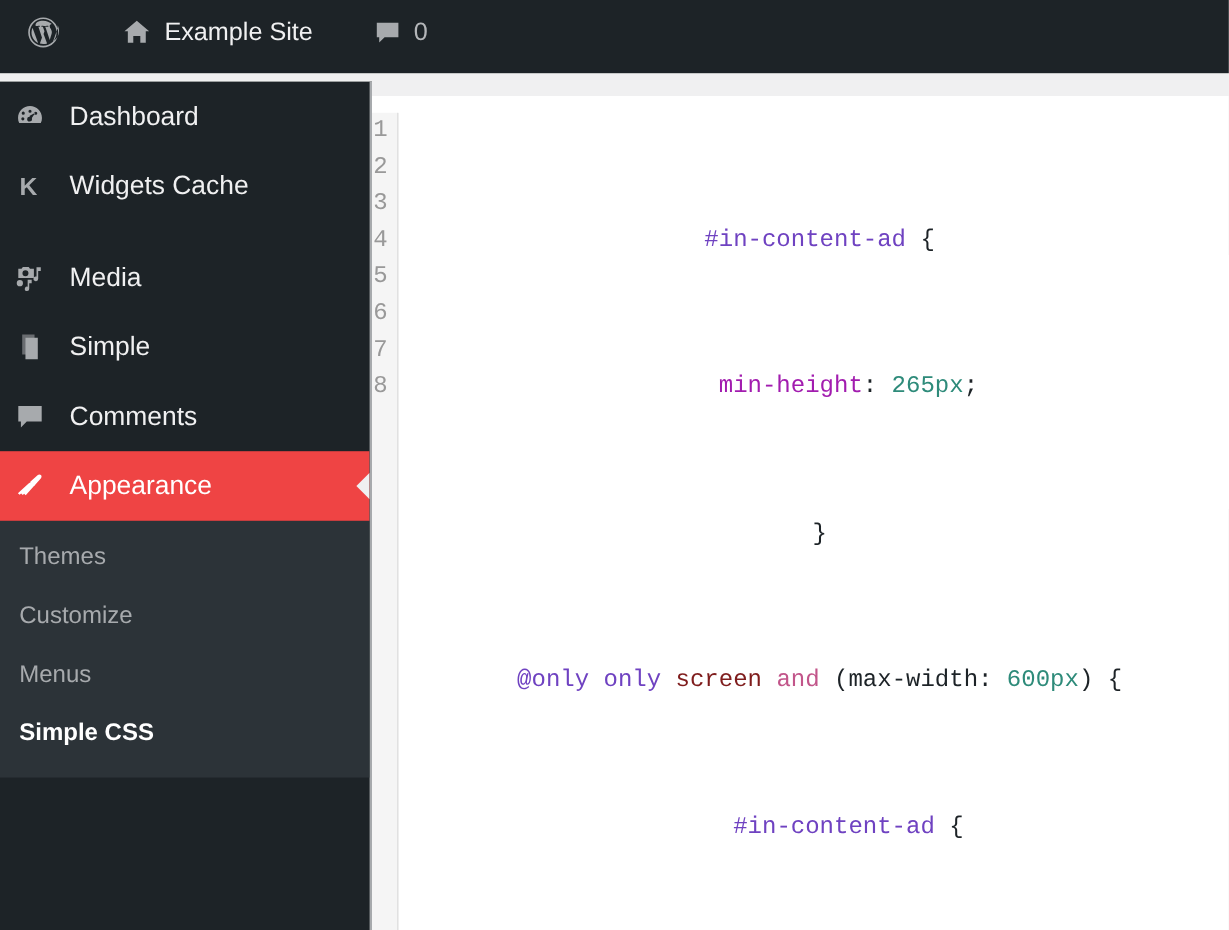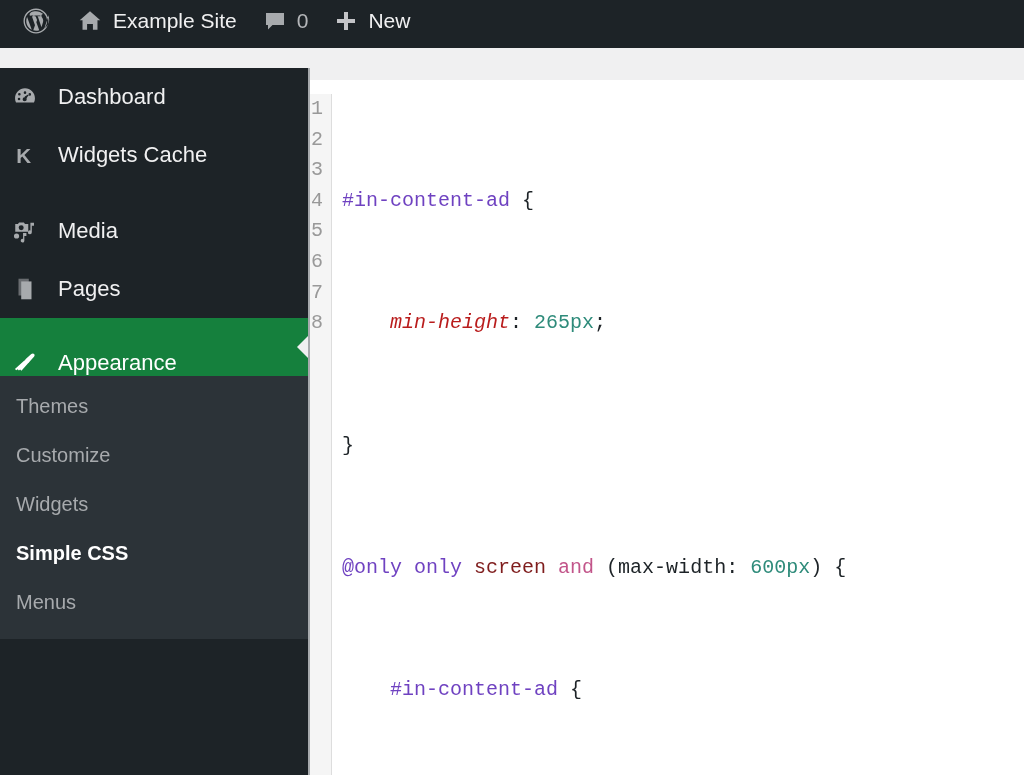--- a/index.html
+++ b/index.html
@@ -12,26 +12,27 @@
     background: #f0f0f1;
     font-family: "Liberation Sans", sans-serif;
     -webkit-font-smoothing: antialiased;
   }
 
   
   #adminbar {
     position: absolute;
     top: 0; left: 0;
     width: 1024px;
-    height: 48px;
+    height: 61px;
     background: #1d2327;
     display: flex;
-    align-items: flex-end;
+    align-items: flex-start;
     padding-left: 8px;
     z-index: 30;
+    gap: 24px;
   }
   .ab-item {
     display: flex;
     align-items: center;
     height: 54px;
     padding: 0 13px;
     color: #c3c4c7;
     font-size: 21px;
     gap: 10px;
     cursor: pointer;
@@ -68,23 +69,22 @@
     width: 38px;
     min-width: 38px;
     display: flex;
     align-items: center;
     justify-content: flex-start;
     color: #a7aaad;
   }
   .menu-top .mt-label { padding-left: 8px; }
 
   .menu-top.current {
-    background: #15803d;
+    background: #ef4444;
     color: #fff;
-    align-items: flex-end;
   }
   .menu-top.current .mt-icon { color: #fff; }
   
   .menu-top.current .notch {
     position: absolute;
     right: 0; top: 50%;
     transform: translateY(-50%);
     width: 0; height: 0;
     border-top: 11px solid transparent;
     border-bottom: 11px solid transparent;
@@ -142,28 +142,28 @@
     color: #999;
     user-select: none;
   }
   .cm-gutter div { height: 30.6px; }
   .cm-code {
     flex: 1;
     padding-left: 10px;
     color: #111;
     white-space: pre;
   }
-  .cm-code div { height: 30.6px; }
+  .cm-code div { height: 30.6px; text-align: center; }
 
   
   .tok-sel   { color: #6f42c1; }
   .tok-at    { color: #6f42c1; }
   .tok-kw    { color: #7f1d1d; }
   .tok-kw2   { color: #c2558a; font-family: Liberation Mono, monospace; }
-  .tok-prop  { color: #b91c1c; font-style: italic; }
+  .tok-prop  { color: #a21caf; }
   .tok-num   { color: #2e8b7a; }
   .tok-punct { color: #1d2327; }
 </style>
 </head>
 <body>
 
 <div id="adminbar">
 
   <div class="ab-item">
     <span class="ab-icon">
@@ -184,28 +184,20 @@
 
   <div class="ab-item">
     <span class="ab-icon">
       <svg width="24" height="24" viewBox="0 0 24 24" fill="#a7aaad" aria-hidden="true">
         <path d="M3 4h18v12H9.5L5 20.5V16H3V4z"></path>
       </svg>
     </span>
     <span class="ab-count">0</span>
   </div>
 
-  <div class="ab-item">
-    <span class="ab-icon">
-      <svg width="24" height="24" viewBox="0 0 24 24" fill="#c3c4c7" aria-hidden="true">
-        <path d="M10 3h4v7h7v4h-7v7h-4v-7H3v-4h7V3z"></path>
-      </svg>
-    </span>
-    <span class="ab-label">New</span>
-  </div>
 
 </div>
 
 <div id="adminmenu">
 
   <div class="menu-top">
     <span class="mt-icon">
       <svg width="26" height="26" viewBox="0 0 24 24" fill="currentColor" aria-hidden="true">
         <path d="M12 4C6.9 4 2.8 8.1 2.8 13.2c0 1.4.3 2.7.9 3.9h16.6c.6-1.2.9-2.5.9-3.9C21.2 8.1 17.1 4 12 4zm-5.2 4.3a1.2 1.2 0 110 2.4 1.2 1.2 0 010-2.4zM5.3 13.9a1.2 1.2 0 112.4 0 1.2 1.2 0 01-2.4 0zm6.7-7.1a1.2 1.2 0 110 2.4 1.2 1.2 0 010-2.4zm4.4 1.6a1.2 1.2 0 110 2.4 1.2 1.2 0 010-2.4zm-4.6 3.1l4.3-2.4-2.7 4.1c.1.3.2.6.2.9a1.9 1.9 0 11-1.8-1.9z"></path>
       </svg>
@@ -237,41 +229,48 @@
     <span class="mt-label">Media</span>
   </div>
 
   <div class="menu-top">
     <span class="mt-icon">
       <svg width="26" height="26" viewBox="0 0 24 24" fill="currentColor" aria-hidden="true">
         <path d="M6 2.5h9.5V18H6z" opacity="0.55"></path>
         <path d="M8.5 5h9.5v16.5H8.5z"></path>
       </svg>
     </span>
-    <span class="mt-label">Pages</span>
-  </div>
-
+    <span class="mt-label">Simple</span>
+  </div>
+
+  <div class="menu-top">
+    <span class="mt-icon">
+      <svg width="26" height="26" viewBox="0 0 24 24" fill="currentColor" aria-hidden="true">
+        <path d="M3 4h18v12H9.5L5 20.5V16H3V4z"></path>
+      </svg>
+    </span>
+    <span class="mt-label">Comments</span>
+  </div>
 
   <div class="menu-top current">
     <span class="mt-icon">
       <svg width="26" height="26" viewBox="0 0 24 24" fill="currentColor" aria-hidden="true">
         <path d="M20.4 3.6c-.7-.7-1.8-.6-2.6.1l-5.6 5 3.1 3.1 5-5.6c.7-.8.8-1.9.1-2.6z"></path>
         <path d="M10.9 10.1l-8.2 7.4 1.3 1.3 1.2-1 1.2 1.2 1.1-1.1 1.2 1.2 7.4-8.2-2.5-2.5-2.7 1.7z"></path>
       </svg>
     </span>
     <span class="mt-label">Appearance</span>
     <span class="notch"></span>
   </div>
 
   <div class="submenu">
     <a class="submenu-item">Themes</a>
     <a class="submenu-item">Customize</a>
-    <a class="submenu-item">Widgets</a>
+    <a class="submenu-item">Menus</a>
     <a class="submenu-item current">Simple CSS</a>
-    <a class="submenu-item">Menus</a>
   </div>
 
 </div>
 
 <div id="wpcontent">
 
   <div id="code-editor">
     <div class="cm-wrap">
 
       <div class="cm-gutter">

